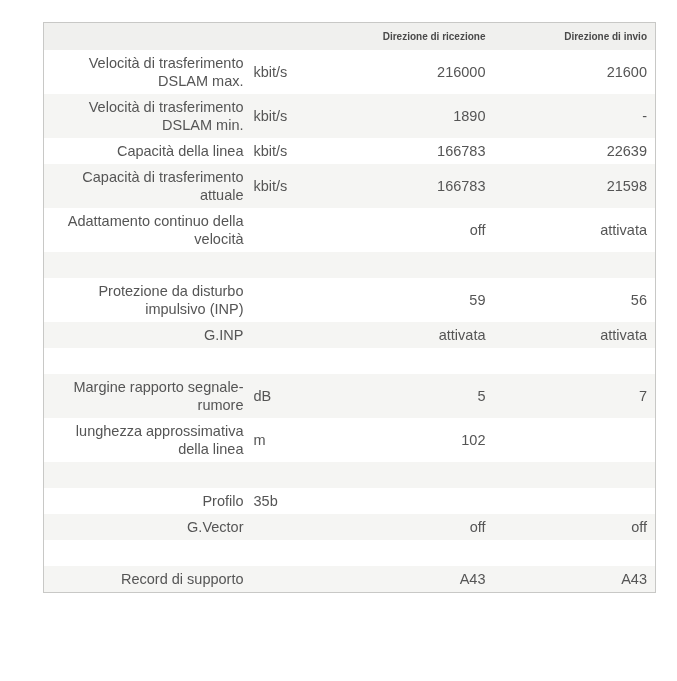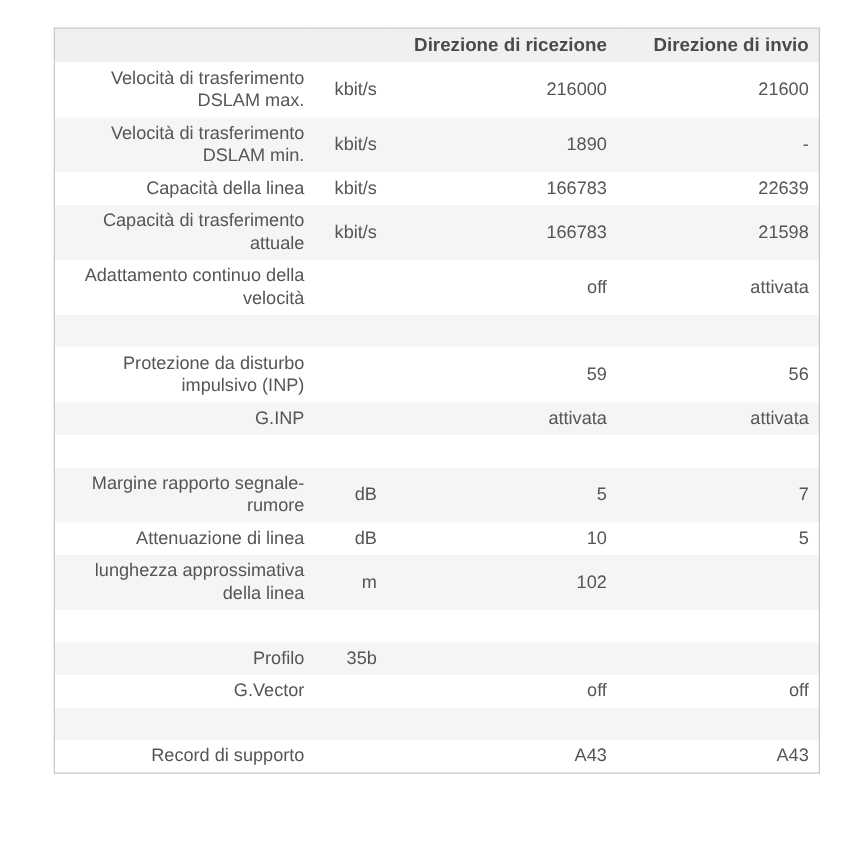--- a/index.html
+++ b/index.html
@@ -29,42 +29,42 @@
   }
   col.c-label { width: 202px; }
   col.c-unit  { width: 64px; }
   col.c-recv  { width: 184px; }
   col.c-send  { width: 162px; }
 
   thead th {
     background: #f0f0ee;
     color: #4a4a4a;
     font-weight: bold;
-    font-size: 15px;
+    font-size: 10px;
     text-align: right;
     padding: 5px 8px 4px 8px;
     line-height: 18px;
     height: 17px;
   }
   thead th.h-label, thead th.h-unit { text-align: left; }
 
   tbody tr:nth-child(even) { background: #f5f5f3; }
   tbody tr:nth-child(odd)  { background: #ffffff; }
 
   tbody td {
     padding: 4px 8px;
     line-height: 18px;
     vertical-align: middle;
   }
   td.label {
     text-align: right;
     padding-left: 5px;
     padding-right: 2px;
   }
-  td.unit { text-align: right; margin-top: 28px; }
+  td.unit { text-align: left; margin-top: 28px; }
   td.val  { text-align: right; }
   tr.empty td { height: 18px; }
 </style>
 </head>
 <body>
 
 <div class="table-wrap">
   <table class="dsl-table">
     <colgroup>
       <col class="c-label">
@@ -135,26 +135,20 @@
           <td class="val"></td>
           <td class="val"></td>
         </tr>
         <tr>
           <td class="label">Margine rapporto segnale-rumore</td>
           <td class="unit">dB</td>
           <td class="val">5</td>
           <td class="val">7</td>
         </tr>
         <tr>
-          <td class="label">Attenuazione di linea</td>
-          <td class="unit">dB</td>
-          <td class="val">10</td>
-          <td class="val">5</td>
-        </tr>
-        <tr>
           <td class="label">lunghezza approssimativa della linea</td>
           <td class="unit">m</td>
           <td class="val">102</td>
           <td class="val"></td>
         </tr>
         <tr class="empty">
           <td class="label"></td>
           <td class="unit"></td>
           <td class="val"></td>
           <td class="val"></td>

